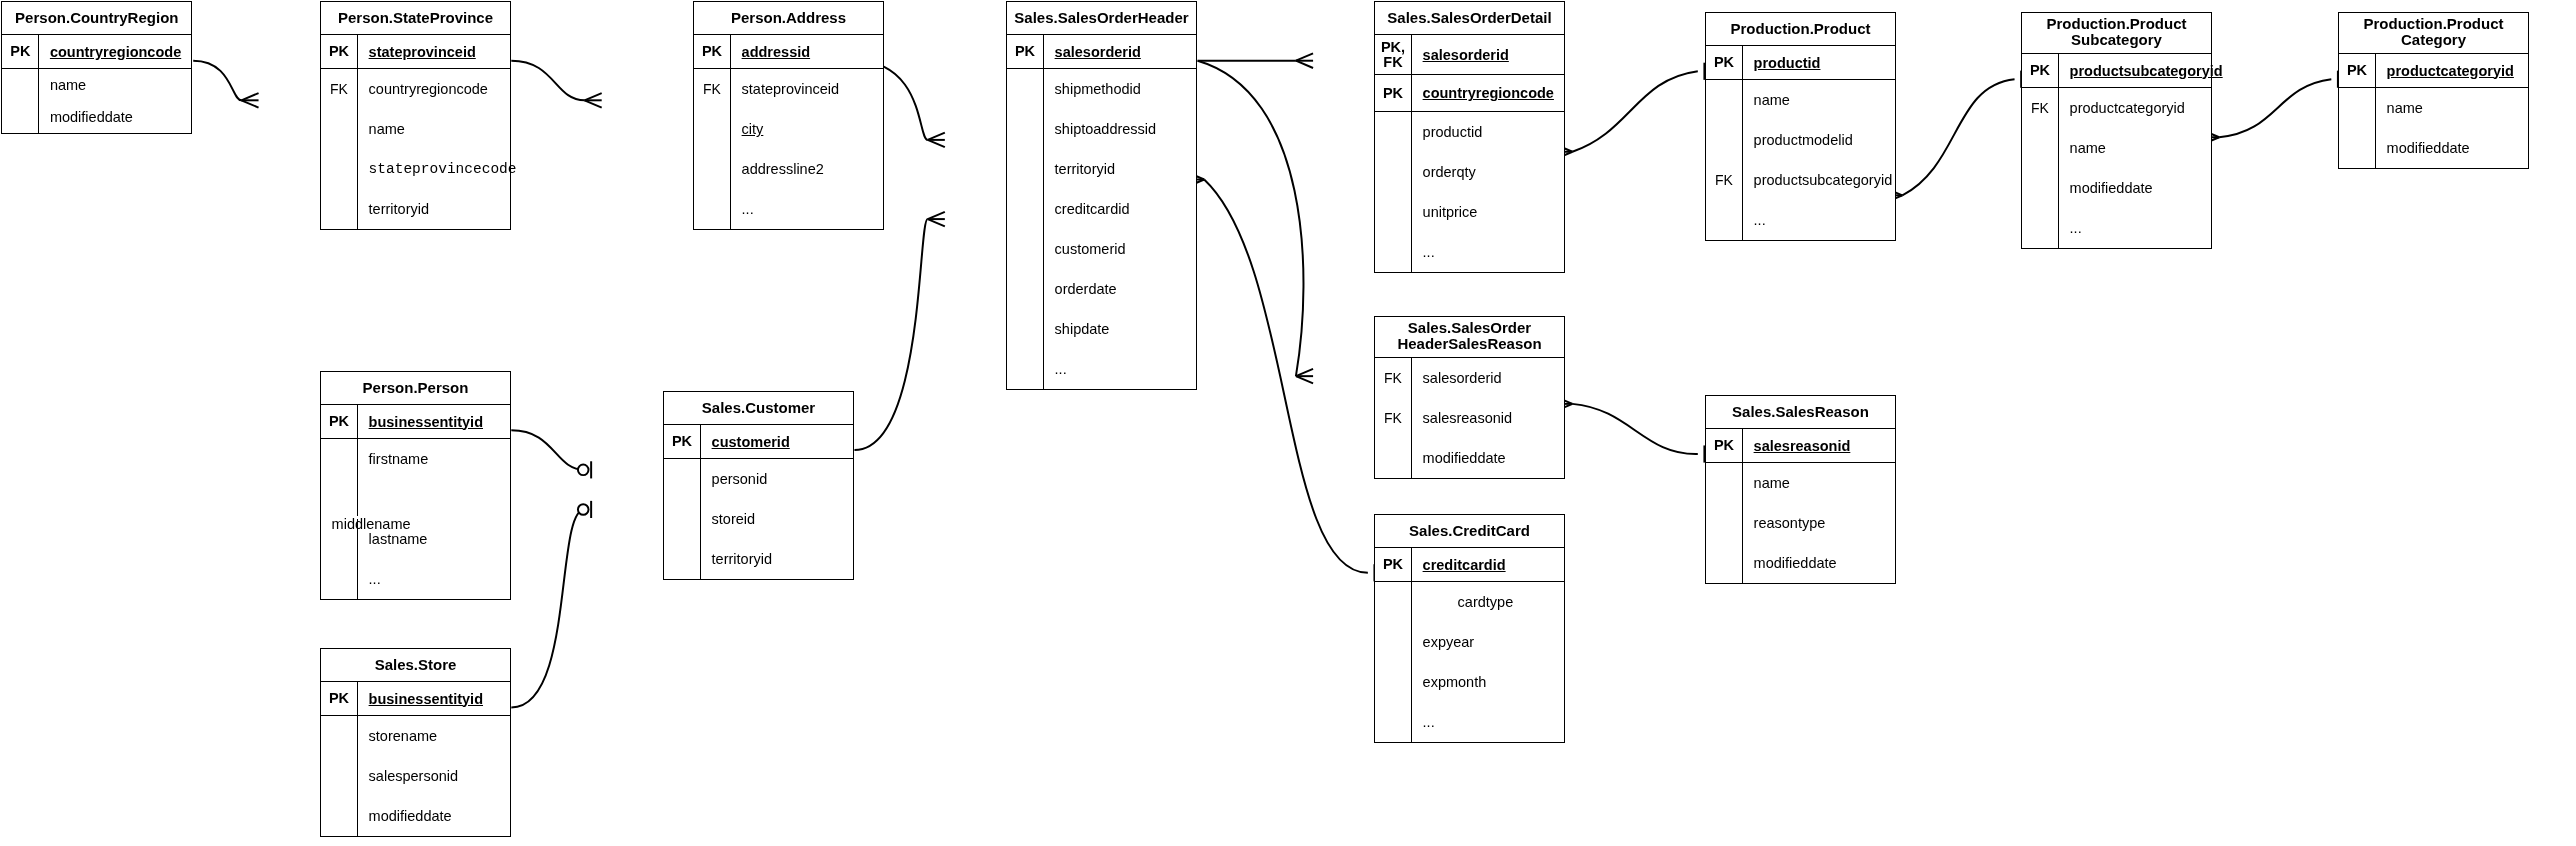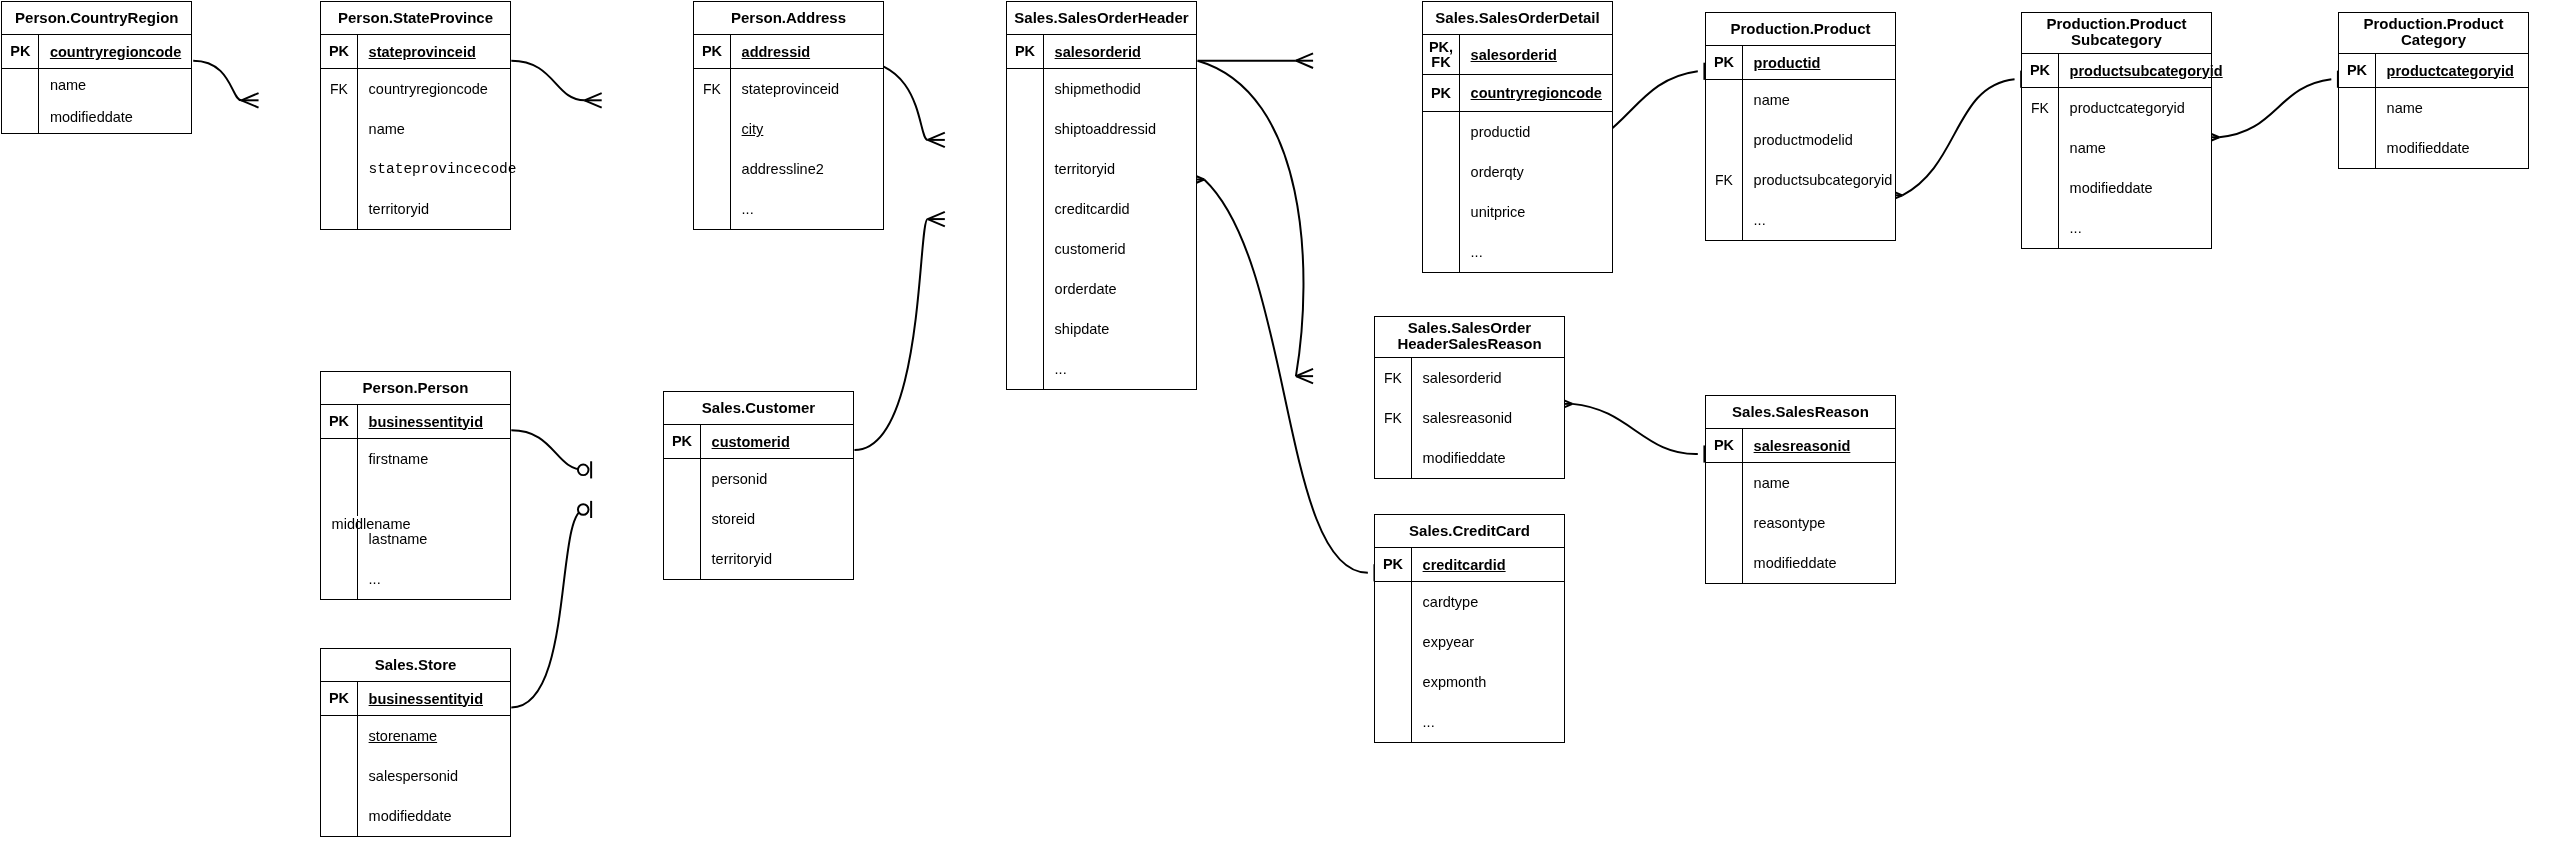--- a/index.html
+++ b/index.html
@@ -217,21 +217,21 @@
         <div class="attr-row" style="height: 40px;">
           <div class="keycell"></div>
           <div class="namecell">shipdate</div>
         </div>
         <div class="attr-row" style="height: 40px;">
           <div class="keycell"></div>
           <div class="namecell">...</div>
         </div>
       </div>
     </div>
-    <div class="entity" style="left: 1422px; top: 1.3px; width: 191px;">
+    <div class="entity" style="left: 1374px; top: 1.3px; width: 191px;">
       <div class="ent-title" style="height: 33px;">Sales.SalesOrderDetail</div>
       <div class="attr-grid">
         <div class="attr-row sep" style="height: 40px;">
           <div class="keycell pk">PK,
 FK</div>
           <div class="namecell pkname">salesorderid</div>
         </div>
         <div class="attr-row sep" style="height: 37px;">
           <div class="keycell pk">PK</div>
           <div class="namecell pkname">countryregioncode</div>
@@ -367,21 +367,21 @@
         </div>
       </div>
     </div>
     <div class="entity" style="left: 320px; top: 648px; width: 191px;">
       <div class="ent-title" style="height: 33px;">Sales.Store</div>
       <div class="attr-grid">
         <div class="attr-row sep" style="height: 34px;">
           <div class="keycell pk">PK</div>
           <div class="namecell pkname">businessentityid</div>
         </div>
-        <div class="attr-row" style="height: 40px; text-decoration: underline;">
+        <div class="attr-row" style="height: 40px;">
           <div class="keycell"></div>
           <div class="namecell">storename</div>
         </div>
         <div class="attr-row" style="height: 40px;">
           <div class="keycell"></div>
           <div class="namecell">salespersonid</div>
         </div>
         <div class="attr-row" style="height: 40px;">
           <div class="keycell"></div>
           <div class="namecell">modifieddate</div>
@@ -426,21 +426,21 @@
         </div>
       </div>
     </div>
     <div class="entity" style="left: 1374px; top: 514px; width: 191px;">
       <div class="ent-title" style="height: 33px;">Sales.CreditCard</div>
       <div class="attr-grid">
         <div class="attr-row sep" style="height: 34px;">
           <div class="keycell pk">PK</div>
           <div class="namecell pkname">creditcardid</div>
         </div>
-        <div class="attr-row" style="height: 40px;">
+        <div class="attr-row" style="height: 40px; gap: 35px;">
           <div class="keycell"></div>
           <div class="namecell">cardtype</div>
         </div>
         <div class="attr-row" style="height: 40px;">
           <div class="keycell"></div>
           <div class="namecell">expyear</div>
         </div>
         <div class="attr-row" style="height: 40px;">
           <div class="keycell"></div>
           <div class="namecell">expmonth</div>

